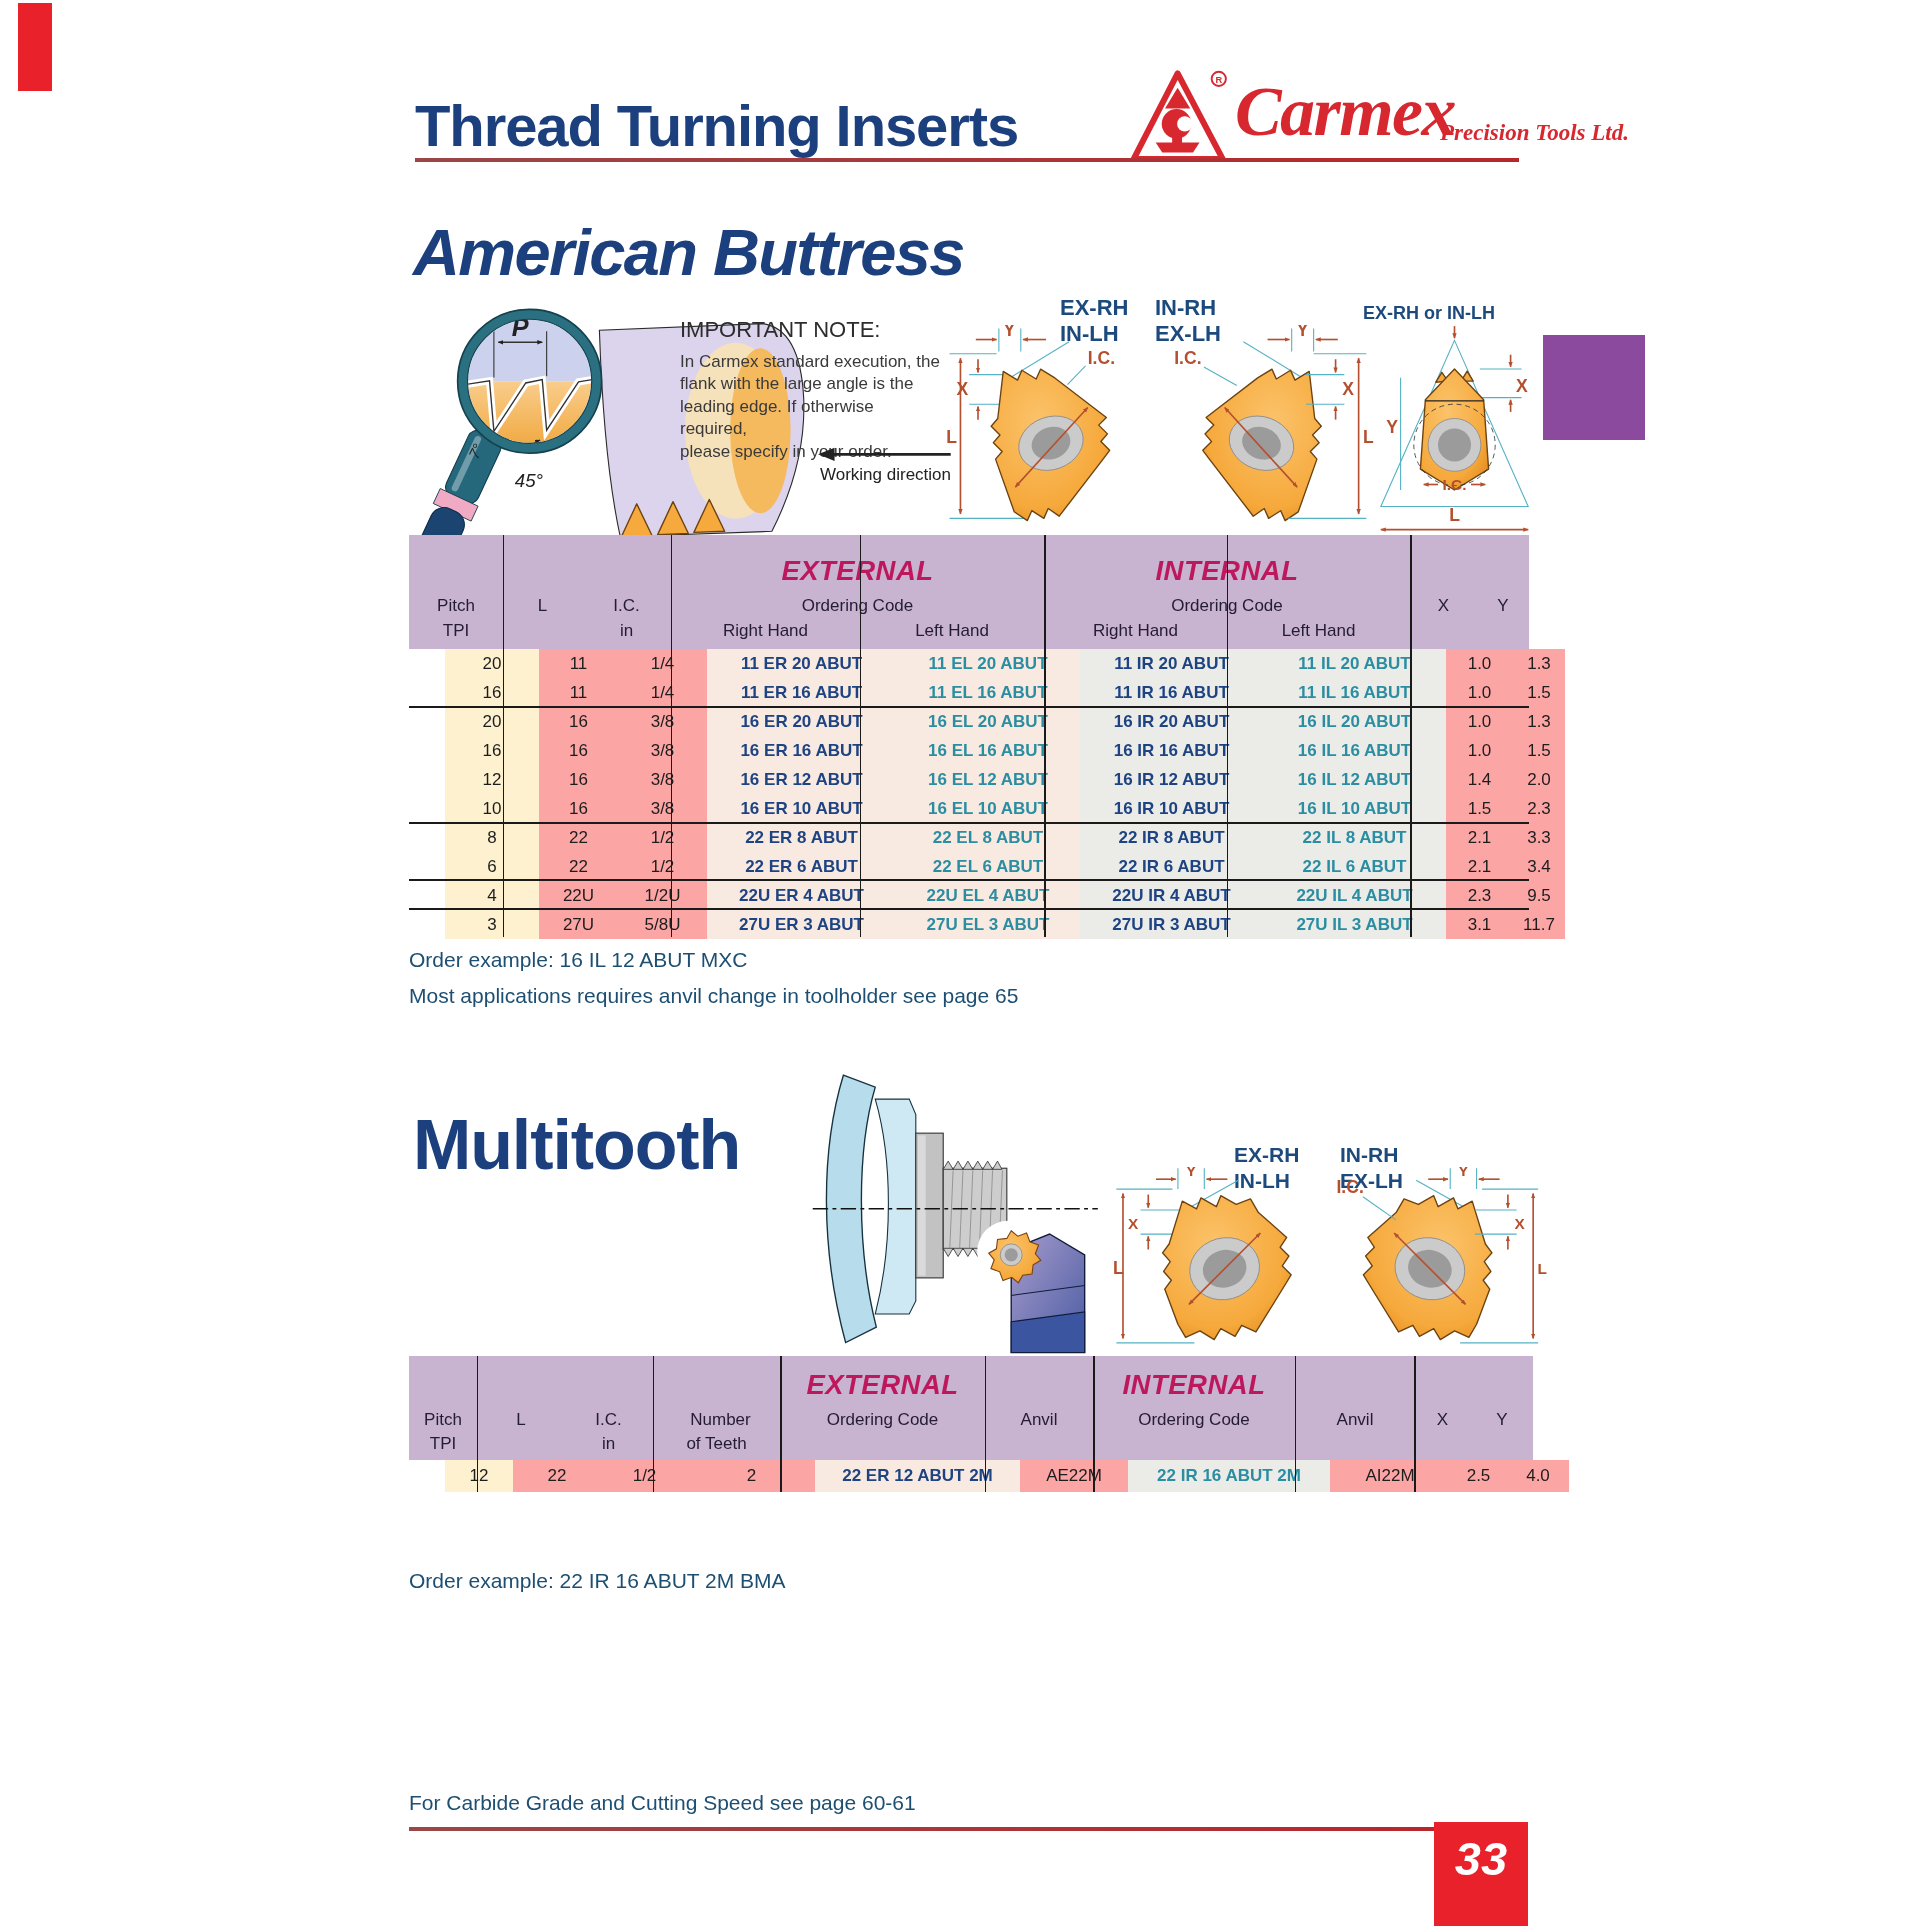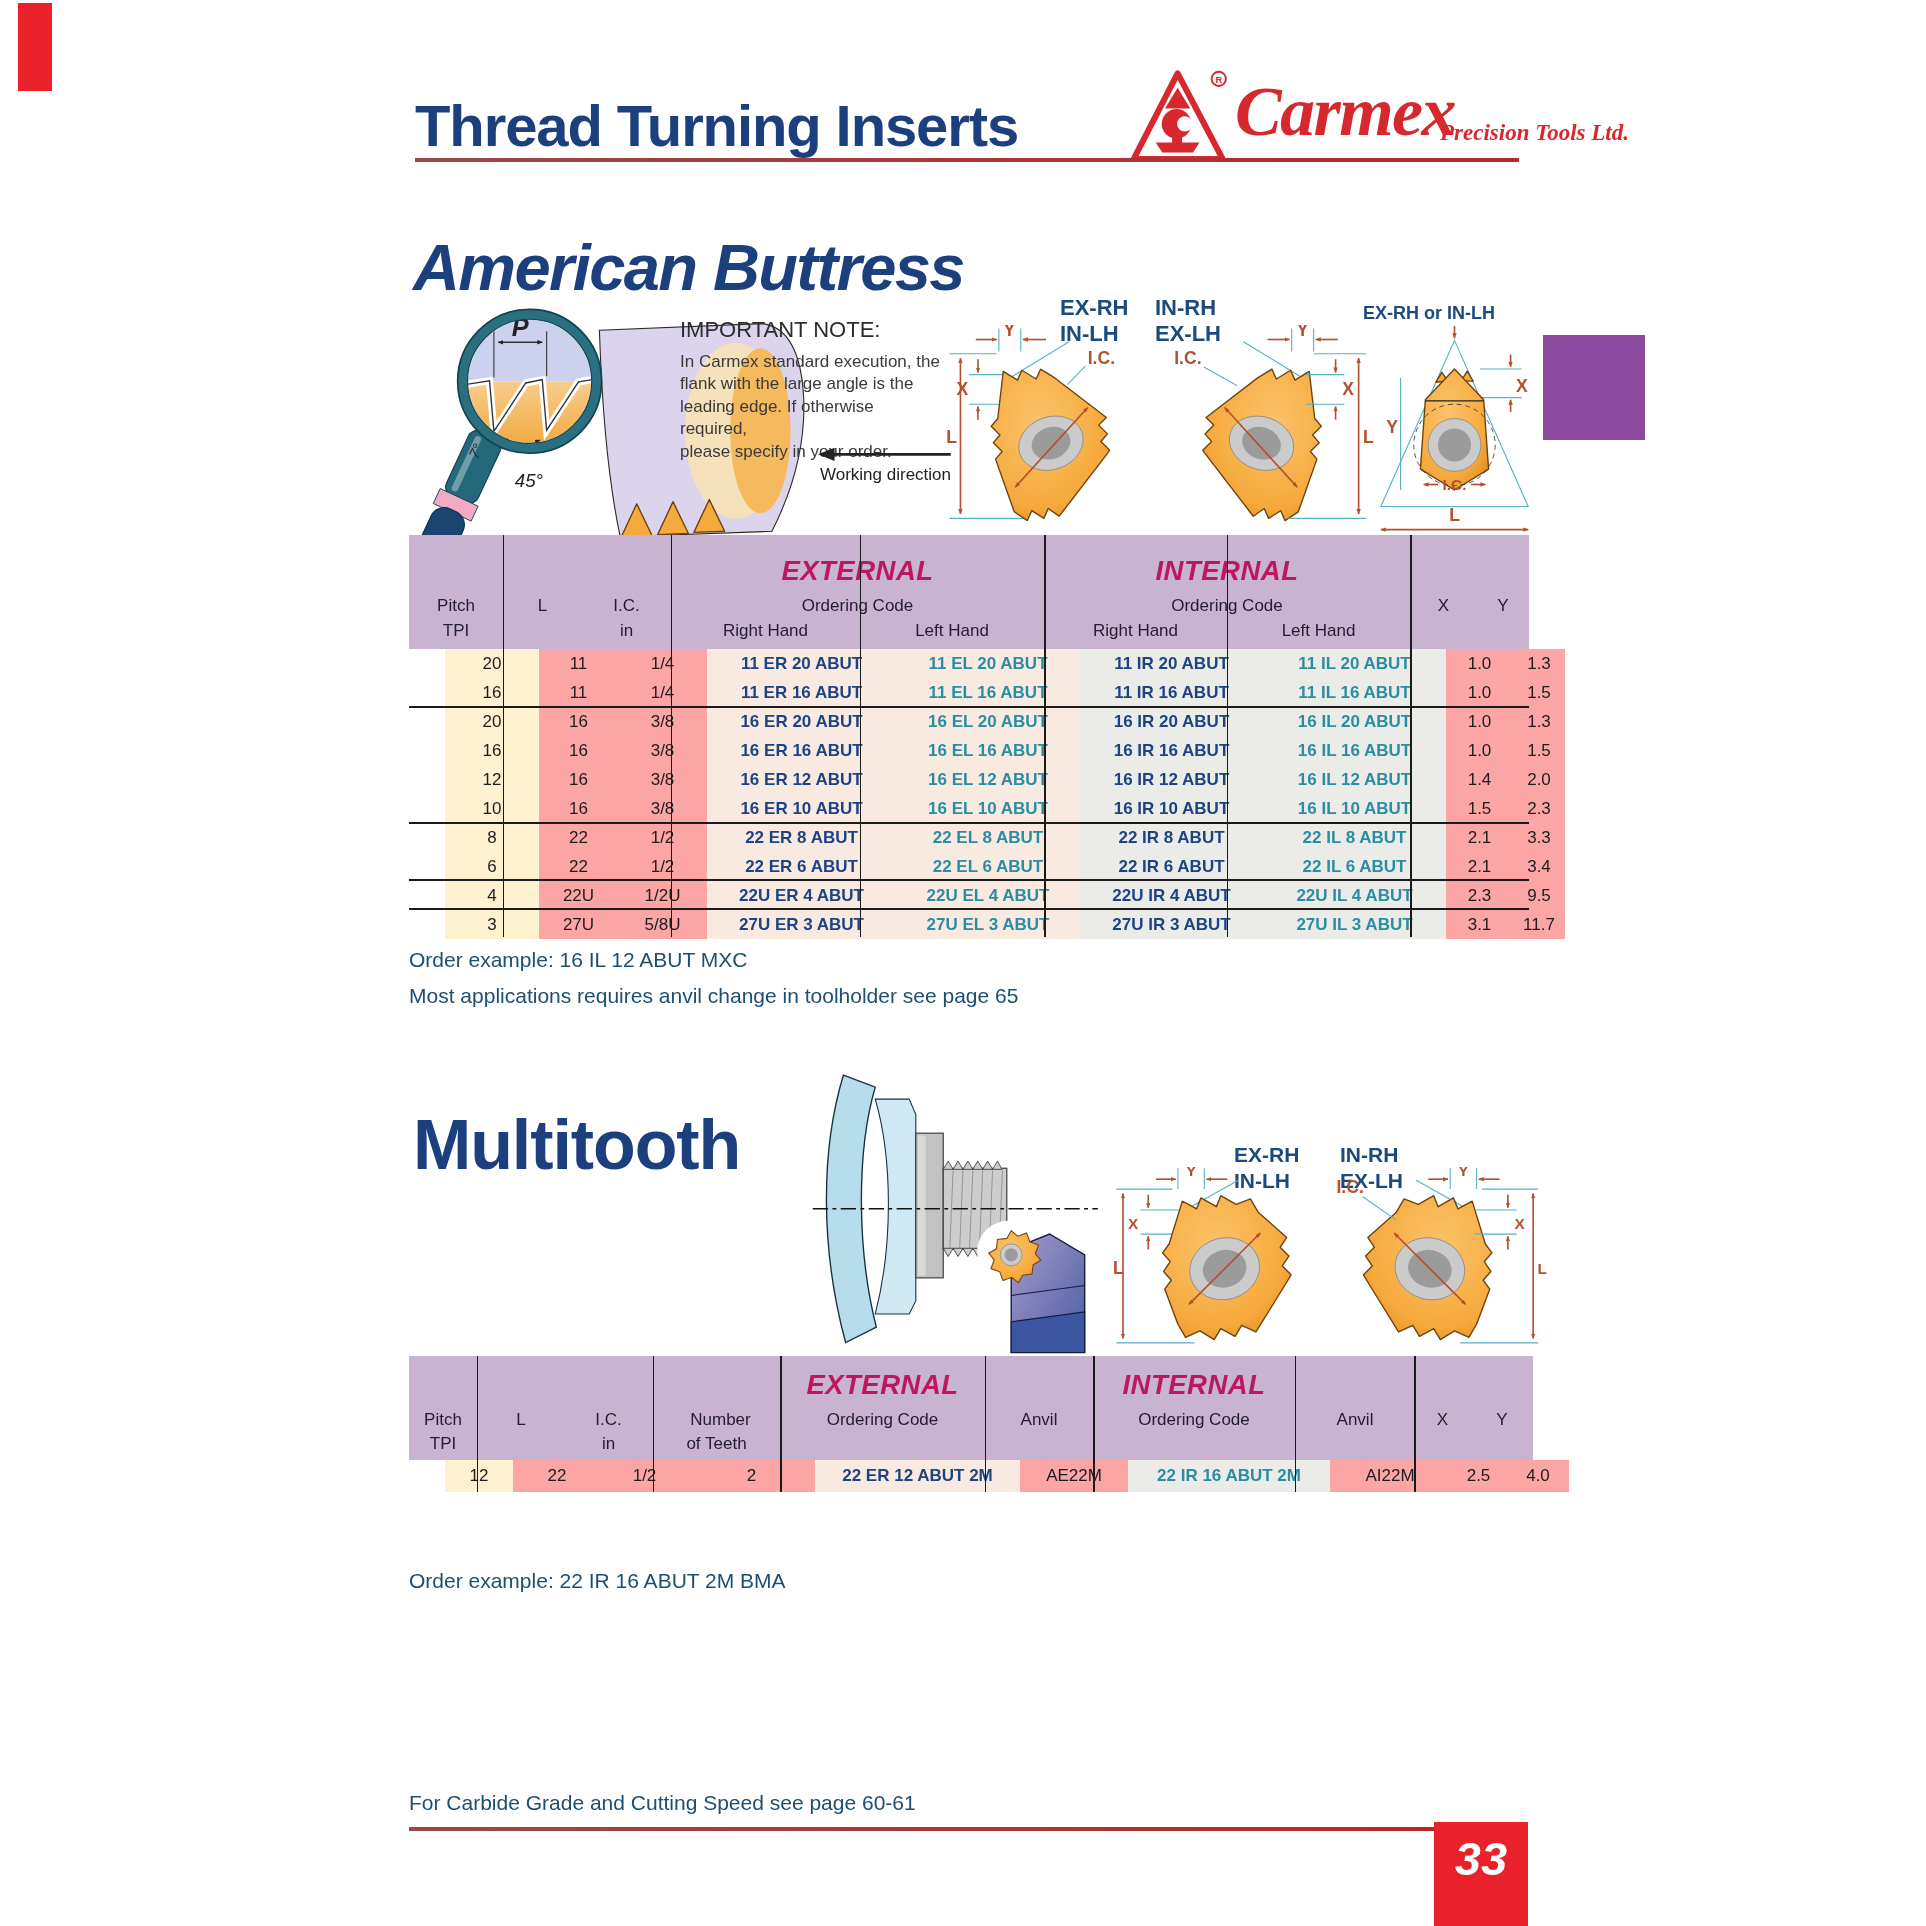--- a/index.html
+++ b/index.html
@@ -20,21 +20,21 @@
                 white-space:nowrap;}
   .rule-top{left:415px;top:158px;width:1104px;height:3.8px;
             background:linear-gradient(90deg,var(--rule-red-left,#9a4747),var(--rule-red-right,#b8262c));}
   .rule-bottom{left:409px;top:1827px;width:1025px;height:4.4px;
             background:linear-gradient(90deg,var(--rule-red-left,#9a4747),var(--rule-red-right,#b8262c));}
   .page-box{left:1434px;top:1822px;width:94px;height:119px;background:var(--page-red,#e8212b);
             display:flex;justify-content:center;}
   .page-num{color:#fff;font-size:47px;font-weight:bold;font-style:italic;margin-top:8.8px;}
 
   
-  .ab-title{left:413px;top:230px;font-size:65px;font-weight:bold;font-style:italic;
+  .ab-title{left:413px;top:215px;font-size:65px;font-weight:bold;font-style:italic;
             letter-spacing:-1.6px;color:var(--navy,#1c3f7d);white-space:nowrap;}
   .mt-title{left:413px;top:1092px;font-size:70px;font-weight:bold;letter-spacing:-1.1px;
             color:var(--navy,#1c3f7d);white-space:nowrap;margin-top:13px;}
 
   
   .note{left:680px;top:317px;width:264px;color:#333;}
   .note-title{font-size:22px;color:#2d2d2d;margin-bottom:7.7px;}
   .note-line{font-size:17px;line-height:22.5px;color:#3a3a3a;}
   .wd-label{left:817px;top:465px;width:137px;text-align:center;font-size:17px;color:#222;}
 

